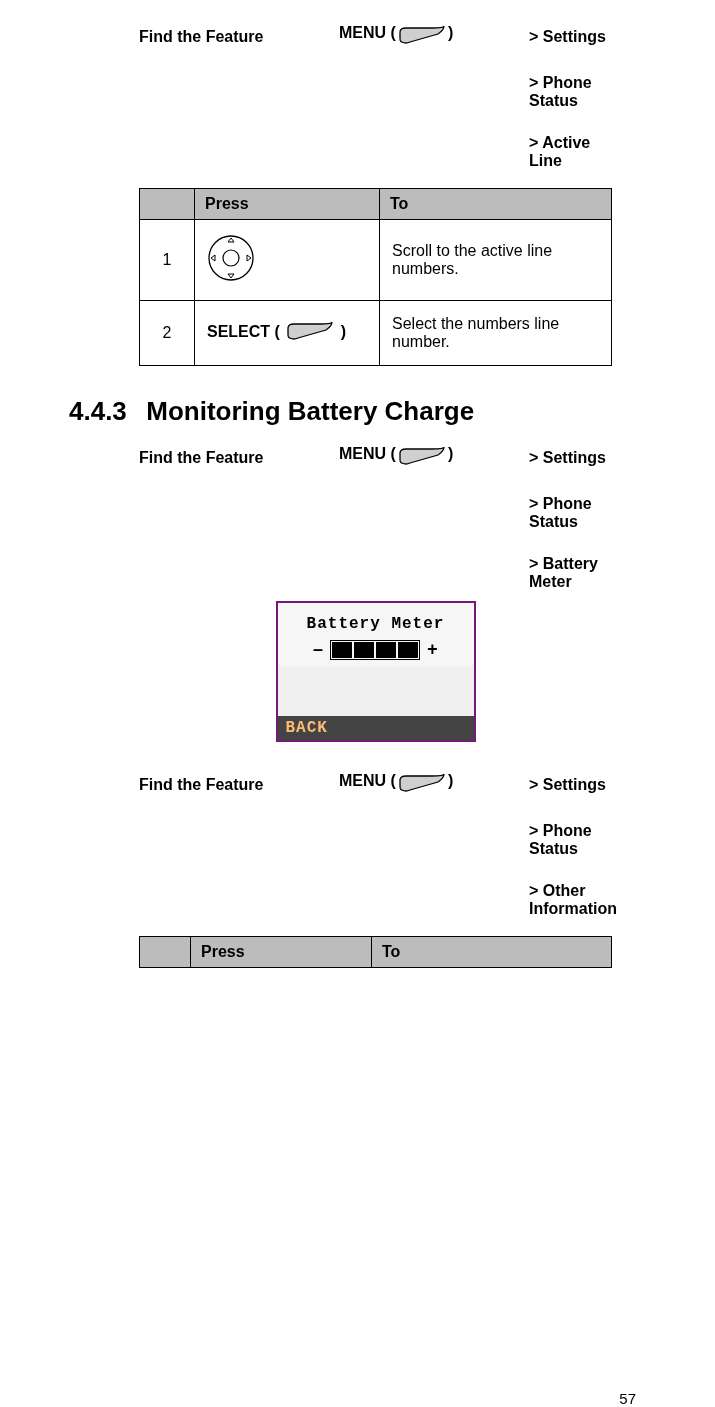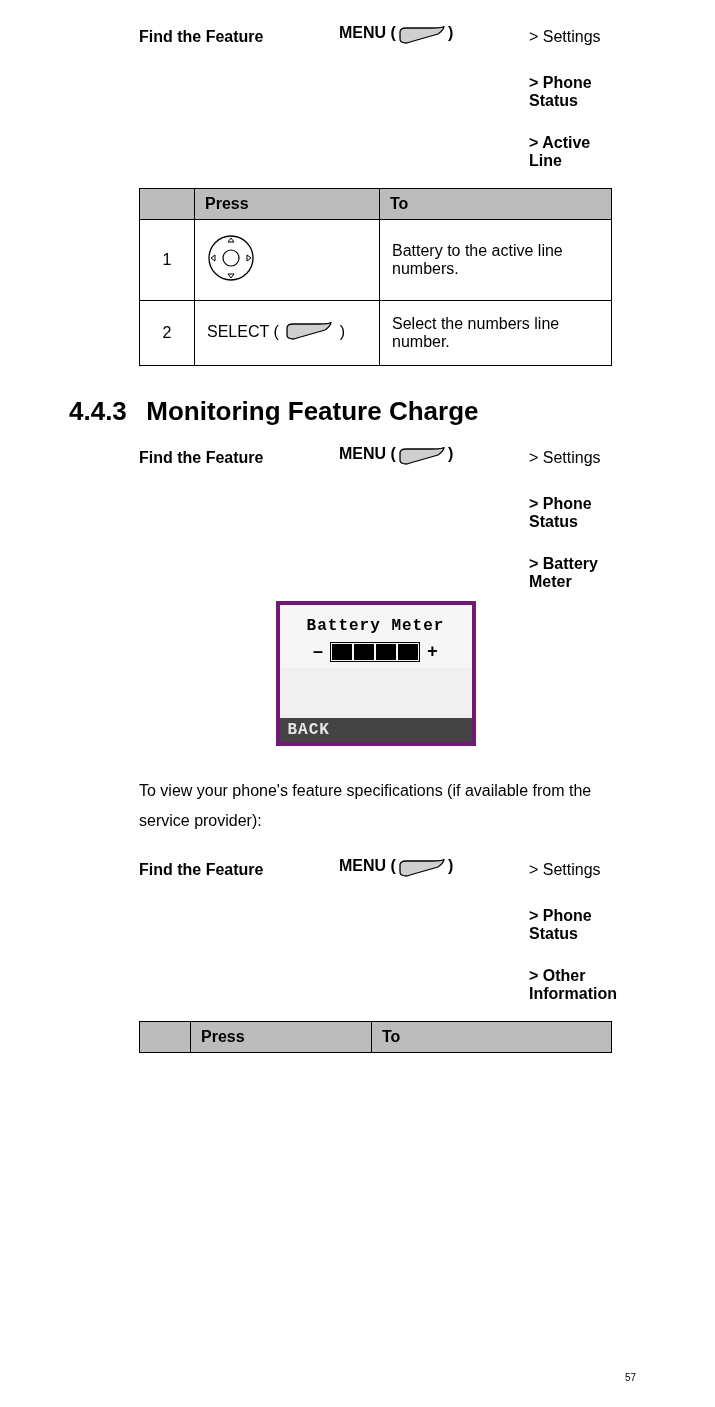--- a/index.html
+++ b/index.html
@@ -1,46 +1,46 @@
 <!DOCTYPE html>
 <html><head>
 <meta charset="utf-8">
 <style>
   html,body{margin:0;padding:0;background:#fff;color:#000;font-family:Arial,Helvetica,sans-serif;font-size:16px}
   .page{width:597px;min-height:1407px;margin:0 auto;position:relative;padding:24px 20px 24px 0;box-sizing:border-box}
   .content{padding-left:80px;padding-right:24px}
   .ftf-row{display:flex;align-items:center;margin-bottom:6px}
   .ftf-label{font-weight:bold;width:200px;flex:0 0 200px}
   .ftf-menu{font-weight:bold;display:flex;align-items:flex-start;width:190px;flex:0 0 190px}
-  .ftf-path{font-weight:normal;display:flex;align-items:center}
+  .ftf-path{font-weight:bold;display:flex;align-items:center}
   .ftf-path-line{font-weight:bold;margin-left:390px;margin-top:24px;margin-bottom:4px}
   .softkey-icon{display:inline-block;vertical-align:middle;margin:0 2px}
   table.steps{width:100%;border-collapse:collapse;margin-top:18px;margin-bottom:30px}
   table.steps th{background:#bcbcbc;border:1px solid #000;text-align:left;font-weight:bold;padding:6px 10px}
   table.steps th.num{background:#bcbcbc;width:30px}
   table.steps td{border:1px solid #000;padding:14px 12px;vertical-align:middle}
   table.steps td.num{text-align:center;width:30px}
-  table.steps td.press{width:160px;font-weight:normal}
+  table.steps td.press{width:160px;font-weight:bold}
   .dpad-icon{display:inline-block;vertical-align:middle}
   h2.sec{font-family:Arial,Helvetica,sans-serif;font-weight:bold;font-size:26px;margin:30px 0 18px 0;padding-left:0}
   .sec-num{display:inline-block;min-width:70px}
   .para{line-height:1.9;margin:0 0 20px 0;padding-left:0}
   .screenshot-wrap{display:flex;justify-content:center;margin:10px 0 30px 0}
-  .phone-screen{width:200px;border:4px solid #701a75;background:#f2f2f2;padding:0;box-sizing:border-box}
+  .phone-screen{width:200px;border:2px solid #701a75;background:#f2f2f2;padding:0;box-sizing:border-box}
   .phone-top{padding:12px 6px 6px 6px;background:#f6f6f6}
   .phone-title{font-family:"Courier New",monospace;font-weight:bold;font-size:16px;text-align:center;letter-spacing:1px}
   .meter-row{display:flex;align-items:center;justify-content:center;margin-top:6px}
   .minus,.plus{font-weight:bold;font-size:18px;margin:0 4px}
   .plus{font-family:"Courier New",monospace}
   .meter-frame{border:1px solid #000;display:flex;padding:1px;margin:0 3px}
   .meter-cell{width:20px;height:16px;margin-right:2px}
   .meter-cell.filled{background:#000}
   .meter-cell:last-child{margin-right:0}
-  .phone-bottom{background:#444;color:#e5e5e5;font-family:"Courier New",monospace;font-weight:bold;font-size:16px;padding:3px 8px;letter-spacing:1px}
-  .page-number{position:absolute;right:20px;bottom:24px;font-size:10px}
+  .phone-bottom{background:#444;color:#fdba74;font-family:"Courier New",monospace;font-weight:bold;font-size:16px;padding:3px 8px;letter-spacing:1px}
+  .page-number{position:absolute;right:20px;bottom:0;font-size:15px}
   .h2wrap{padding-left:10px}
 </style>
 </head>
 <body>
 
 <div class="page">
 
   <div class="content">
     <div class="ftf-row">
       <span class="ftf-label">Find the Feature</span>
@@ -74,21 +74,21 @@
               <svg width="48" height="48" viewBox="0 0 48 48">
                 <circle cx="24" cy="24" r="22" fill="#fff" stroke="#000" stroke-width="1.3"></circle>
                 <circle cx="24" cy="24" r="8" fill="none" stroke="#000" stroke-width="1.2"></circle>
                 <path d="M21 8 L24 4 L27 8 Z" fill="none" stroke="#000" stroke-width="1"></path>
                 <path d="M21 40 L24 44 L27 40 Z" fill="none" stroke="#000" stroke-width="1"></path>
                 <path d="M8 21 L4 24 L8 27 Z" fill="none" stroke="#000" stroke-width="1"></path>
                 <path d="M40 21 L44 24 L40 27 Z" fill="none" stroke="#000" stroke-width="1"></path>
               </svg>
             </span>
           </td>
-          <td>Battery to the active line numbers.</td>
+          <td>Scroll to the active line numbers.</td>
         </tr>
         <tr>
           <td class="num">2</td>
           <td class="press">
             <span>SELECT (</span>
             <span class="softkey-icon">
               <svg width="48" height="22" viewBox="0 0 48 22">
                   <path d="M4 18 Q2 18 2 14 L2 8 Q2 4 8 4 L34 4 Q46 4 46 2 L46 2 Q46 6 40 10 L12 18 Q8 20 4 18 Z" fill="#cfcfcf" stroke="#000" stroke-width="1.3"></path>
                 </svg>
             </span>
@@ -96,21 +96,21 @@
           </td>
           <td>Select the numbers line number.</td>
         </tr>
       </tbody>
     </table>
   </div>
 
   <div class="h2wrap">
     <h2 class="sec">
       <span class="sec-num">4.4.3</span>
-      <span>Monitoring Feature Charge</span>
+      <span>Monitoring Battery Charge</span>
     </h2>
   </div>
   <div class="content">
 
     <div class="ftf-row">
       <span class="ftf-label">Find the Feature</span>
       <span class="ftf-menu">
         <span>MENU (</span>
         <span class="softkey-icon">
           <svg width="48" height="22" viewBox="0 0 48 22">
@@ -139,21 +139,20 @@
             <span class="plus">+</span>
           </div>
         </div>
         <div style="height:50px;background:#f0f0f0"></div>
         <div class="phone-bottom">BACK</div>
       </div>
     </div>
   </div>
 
   <div class="content">
-    <p class="para">To view your phone's feature specifications (if available from the service provider):</p>
 
     <div class="ftf-row">
       <span class="ftf-label">Find the Feature</span>
       <span class="ftf-menu">
         <span>MENU (</span>
         <span class="softkey-icon">
           <svg width="48" height="22" viewBox="0 0 48 22">
               <path d="M4 18 Q2 18 2 14 L2 8 Q2 4 8 4 L34 4 Q46 4 46 2 L46 2 Q46 6 40 10 L12 18 Q8 20 4 18 Z" fill="#cfcfcf" stroke="#000" stroke-width="1.3"></path>
             </svg>
         </span>

